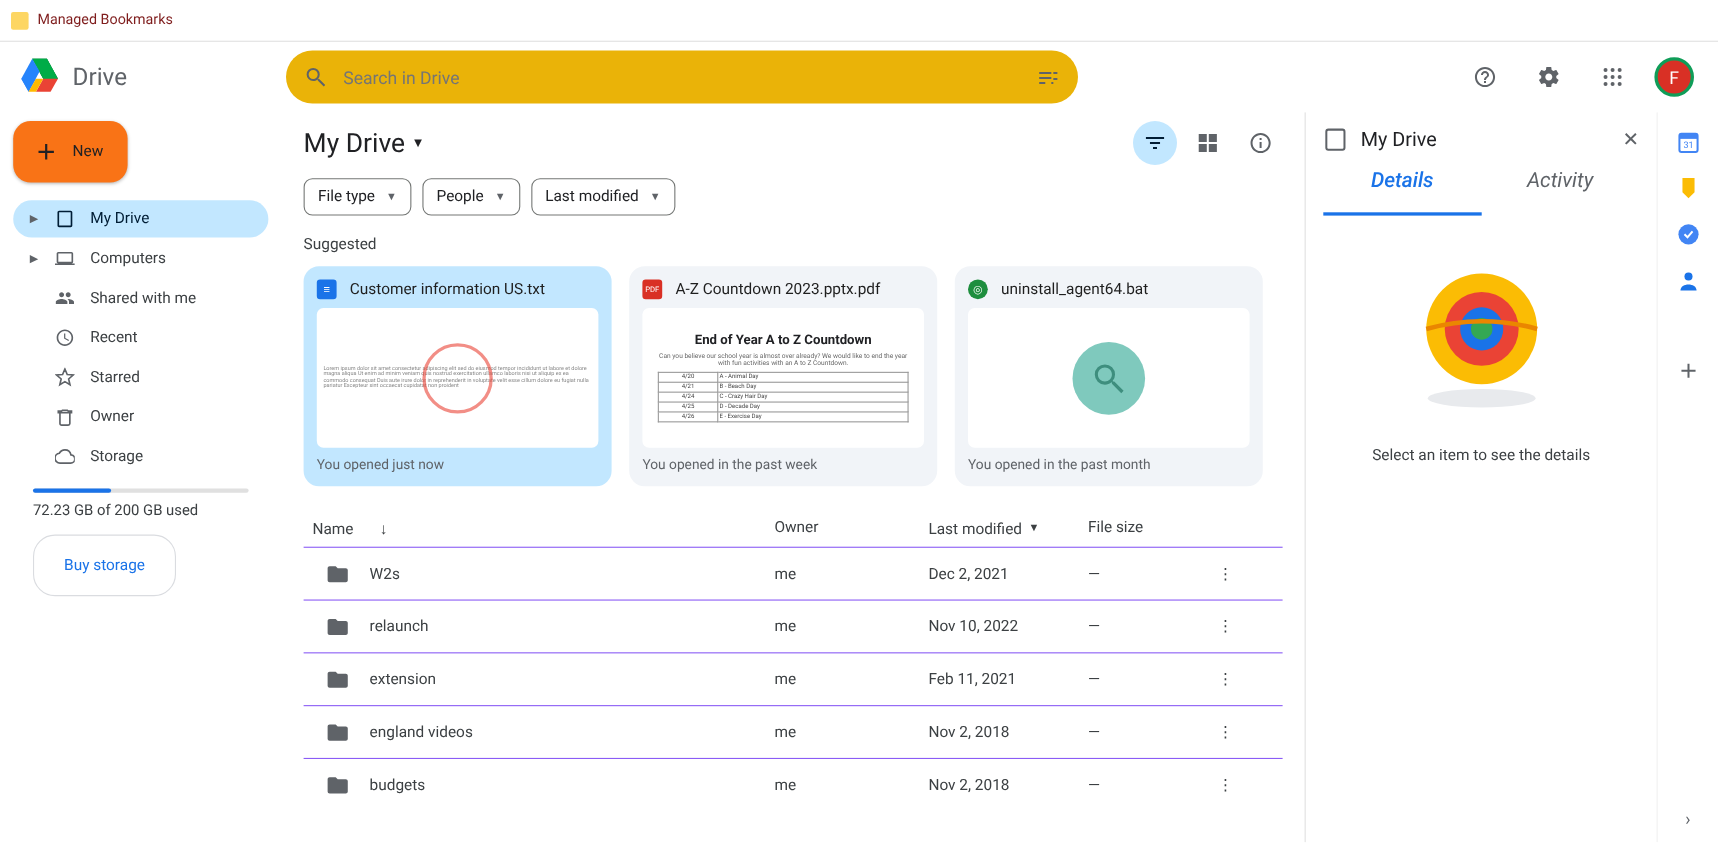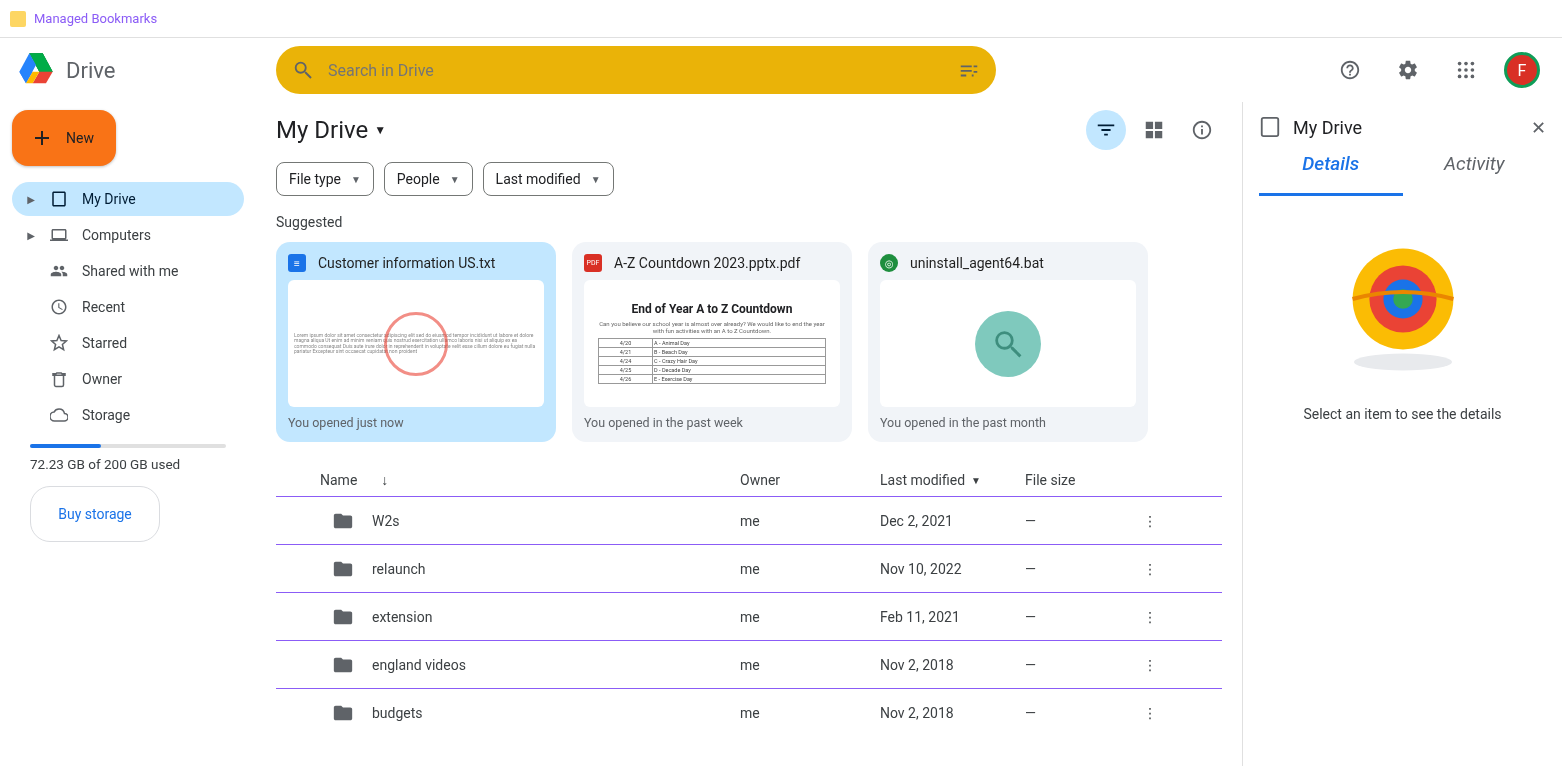--- a/index.html
+++ b/index.html
@@ -1,19 +1,19 @@
 <!DOCTYPE html>
 <html><head>
 <meta charset="utf-8">
 <style>
   * { box-sizing: border-box; margin:0; padding:0; font-family: "Google Sans", Roboto, Arial, sans-serif; }
   body { background:#fff; color:#202124; width:1562px; height:766px; overflow:hidden; position:relative; }
-  .bookmark-bar { height:38px; border-bottom:1px solid #e0e0e0; display:flex; align-items:center; padding:0 10px; font-size:13px; color:#8b5cf6; gap:8px;}
+  .bookmark-bar { height:38px; border-bottom:1px solid #e0e0e0; display:flex; align-items:center; padding:0 10px; font-size:13px; color:#7f1d1d; gap:8px;}
   .bookmark-folder-icon { width:16px; height:16px; background:#fdd663; border-radius:2px; }
-  .header { height:64px; display:flex; align-items:center; padding:0 16px; gap:20px;}
+  .header { height:64px; display:flex; align-items:center; padding:0 16px; gap:4px;}
   .logo { display:flex; align-items:center; gap:10px; width:240px;}
   .logo-text { font-size:22px; color:#5f6368; }
   .search-wrap { flex:0 0 720px; }
   .search-bar { background:#eab308; border-radius:26px; height:48px; display:flex; align-items:center; padding:0 16px; gap:14px;}
   .search-input { border:none; background:transparent; font-size:16px; color:#5f6368; flex:1; outline:none;}
   .header-right { margin-left:auto; display:flex; align-items:center; gap:18px; padding-right:6px;}
   .iconbtn { width:40px; height:40px; display:flex; align-items:center; justify-content:center; border-radius:50%; color:#5f6368; cursor:pointer;}
   .avatar { width:36px; height:36px; border-radius:50%; background:#d93025; color:#fff; display:flex; align-items:center; justify-content:center; font-size:16px; border:3px solid #0f9d58;}
   .layout { display:flex; height:calc(100% - 102px);}
   .sidebar { width:256px; padding:8px 12px 0 12px; display:flex; flex-direction:column; gap:2px;}
@@ -38,21 +38,21 @@
   .suggested { display:flex; gap:16px; }
   .sug-card { width:280px; height:200px; border-radius:14px; background:#f1f4f8; padding:12px; display:flex; flex-direction:column; gap:8px; cursor:pointer;}
   .sug-card.selected { background:#c2e7ff;}
   .sug-head { display:flex; align-items:center; gap:12px; font-size:14px; color:#1f1f1f;}
   .sug-thumb { flex:1; background:#fff; border-radius:6px; display:flex; align-items:center; justify-content:center; overflow:hidden; position:relative;}
   .sug-foot { font-size:12.5px; color:#5f6368;}
   .doc-icon { width:18px; height:18px; border-radius:3px; display:flex; align-items:center; justify-content:center; font-size:10px; color:#fff;}
   .cursor-ring { position:absolute; width:64px; height:64px; border:3px solid #e94235; border-radius:50%; opacity:.6;}
   .fake-text { font-size:5px; color:#888; line-height:1.1; padding:6px;}
   .table-head { display:flex; padding:12px 8px 8px 8px; font-size:14px; color:#3c4043; margin-top:18px;}
-  .col-name { flex: 0 0 420px; display:flex; align-items:center; gap:24px;margin-left:36px;}
+  .col-name { flex: 0 0 420px; display:flex; align-items:center; gap:24px;}
   .col-owner { flex: 0 0 140px;}
   .col-mod { flex:0 0 145px; display:flex; align-items:center; gap:6px;}
   .col-size { flex:0 0 100px;}
   .col-actions { flex:0 0 50px; text-align:center;}
   .row { display:flex; align-items:center; height:48px; padding:0 8px; border-top:1px solid #8b5cf6; font-size:14px; color:#3c4043; cursor:pointer;}
   .row .col-name { gap:18px; padding-left:12px;}
   .folder-icon { color:#5f6368;}
   .details-panel { width:320px; border-left:1px solid #e0e0e0; padding:14px 16px; display:flex; flex-direction:column;}
   .details-head { display:flex; align-items:center; gap:12px; font-size:18px; margin-bottom:14px;}
   .details-head .close { margin-left:auto; cursor:pointer; color:#5f6368;}
@@ -406,14 +406,37 @@
           <circle cx="50" cy="45" r="36" fill="#fbbc04"></circle>
           <circle cx="50" cy="45" r="24" fill="#ea4335"></circle>
           <circle cx="50" cy="45" r="14" fill="#1a73e8"></circle>
           <circle cx="50" cy="45" r="7" fill="#34a853"></circle>
           <path d="M14 45 Q 50 35 86 45" stroke="#ea8600" stroke-width="3" fill="none"></path>
         </svg>
         <div class="panel-msg">Select an item to see the details</div>
       </div>
     </div>
 
+    <div class="right-rail">
+      <svg class="rail-icon" viewBox="0 0 24 24">
+          <rect x="3" y="4" width="18" height="18" rx="2" fill="#fff" stroke="#4285f4" stroke-width="2"></rect>
+          <rect x="3" y="4" width="18" height="5" fill="#4285f4"></rect>
+          <text x="12" y="18" text-anchor="middle" font-size="9" fill="#4285f4">31</text>
+        </svg>
+      <svg class="rail-icon" viewBox="0 0 24 24">
+          <path fill="#fbbc04" d="M6 2h12v14l-6 6-6-6V2z"></path>
+        </svg>
+      <svg class="rail-icon" viewBox="0 0 24 24">
+          <circle cx="12" cy="12" r="10" fill="#4285f4"></circle>
+          <path d="M8 12l3 3 5-6" stroke="#fff" stroke-width="2" fill="none"></path>
+        </svg>
+      <svg class="rail-icon" viewBox="0 0 24 24">
+          <circle cx="12" cy="8" r="4" fill="#1a73e8"></circle>
+          <path d="M4 22c0-4 4-6 8-6s8 2 8 6" fill="#1a73e8"></path>
+        </svg>
+      <div style="height:20px"></div>
+      <svg class="rail-icon" viewBox="0 0 24 24">
+          <path fill="#5f6368" d="M19 13h-6v6h-2v-6H5v-2h6V5h2v6h6v2z"></path>
+        </svg>
+      <div class="rail-expand">›</div>
+    </div>
   </div>
 </div>
 
 </body></html>

